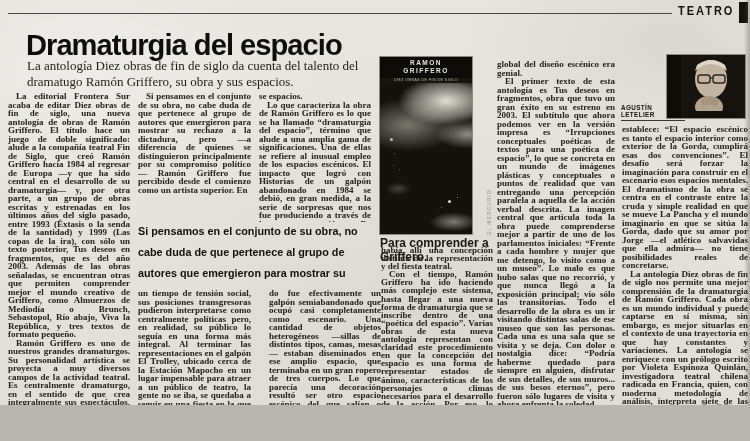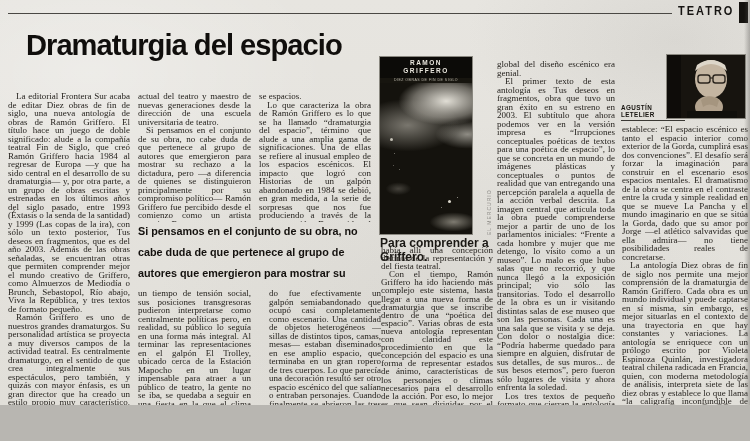--- a/index.html
+++ b/index.html
@@ -20,21 +20,21 @@
   .section{position:absolute;left:678px;top:5px;font-family:"Liberation Sans","DejaVu Sans",sans-serif;
     font-weight:bold;font-size:11px;letter-spacing:2px;color:#161412;transform:scaleY(1.1);}
   .section-bar{position:absolute;left:739px;top:2px;width:9px;height:21px;background:#14120f;}
   
   h1.headline{position:absolute;left:26px;top:28px;margin:0;width:400px;
     font-family:"Liberation Sans","DejaVu Sans",sans-serif;font-size:30px;font-weight:bold;
     color:#100e0c;letter-spacing:-1px;transform:scaleX(0.97);transform-origin:left;}
   .subtitle{position:absolute;left:27px;top:58px;margin:0;width:348px;
     font-size:13px;line-height:15.5px;color:#201d19;}
   
-  .col{position:absolute;overflow:hidden;font-size:9px;line-height:8.5px;text-align:justify;}
+  .col{position:absolute;overflow:hidden;font-size:9px;line-height:8.5px;text-align:justify;font-weight:bold;}
   .col p{margin:0;}
   .col p.ind{text-indent:8px;}
   .c1{left:8px;  top:92px; width:122px;height:349px;}
   .c2t{left:138px;top:92px; width:113px;height:130px;}
   .c2b{left:138px;top:289px;width:113px;height:152px;}
   .c3t{left:259px;top:92px; width:112px;height:130px;}
   .c3b{left:269px;top:289px;width:112px;height:152px;}
   .c4{left:381px;top:246px;width:112px;height:195px;line-height:8.1px;}
   .c5{left:497px;top:60px; width:118px;height:381px;}
   .sb{left:622px;top:125px;width:126px;height:313px;}
@@ -89,28 +89,28 @@
 </head>
 <body>
 
 <div class="page">
 
   <div class="hdr-rule"></div>
   <div class="section">TEATRO</div>
   <div class="section-bar"></div>
 
   <h1 class="headline">Dramaturgia del espacio</h1>
+  <p class="subtitle">La antología Diez obras de fin de siglo da cuenta del talento del dramatugo Ramón Griffero, su obra y sus espacios.</p>
 
   <div class="col c1">
     <p class="ind">La editorial Frontera Sur acaba de editar Diez obras de fin de siglo, una nueva antología de obras de Ramón Griffero. El título hace un juego de doble significado: alude a la compañía teatral Fin de Siglo, que creó Ramón Griffero hacia 1984 al regresar de Europa —y que ha sido central en el desarrollo de su dramaturgia— y, por otra parte, a un grupo de obras escritas y estrenadas en los últimos años del siglo pasado, entre 1993 (Éxtasis o la senda de la santidad) y 1999 (Las copas de la ira), con sólo un texto posterior, Tus deseos en fragmentos, que es del año 2003. Además de las obras señaladas, se encuentran otras que permiten comprender mejor el mundo creativo de Griffero, como Almuerzos de Mediodía o Brunch, Sebastopol, Río abajo, Viva la República, y tres textos de formato pequeño.</p>
     <p class="ind">Ramón Griffero es uno de nuestros grandes dramaturgos. Su personalidad artística se proyecta a muy diversos campos de la actividad teatral. Es centralmente dramaturgo, en el sentido de que crea integralmente sus espectáculos, pero también, y quizás con mayor énfasis, es un gran director que ha creado un estilo propio muy característico. Es, además, agudo crítico de la situación</p>
   </div>
 
   <div class="col c2t">
-    <p>actual del teatro y maestro de nuevas generaciones desde la dirección de una escuela universitaria de teatro.</p>
     <p class="ind">Si pensamos en el conjunto de su obra, no cabe duda de que pertenece al grupo de autores que emergieron para mostrar su rechazo a la dictadura, pero —a diferencia de quienes se distinguieron principalmente por su compromiso político— Ramón Griffero fue percibido desde el comienzo como un artista superior. En</p>
   </div>
 
   <div class="quote">Si pensamos en el conjunto de su obra, no cabe duda de que pertenece al grupo de autores que emergieron para mostrar su rechazo a la dictadura.</div>
 
   <div class="col c2b">
     <p>un tiempo de tensión social, sus posiciones transgresoras pudieron interpretarse como centralmente políticas pero, en realidad, su público lo seguía en una forma más integral. Al terminar las representaciones en el galpón El Trolley, ubicado cerca de la Estación Mapocho en un lugar impensable para atraer a un público de teatro, la gente no se iba, se quedaba a seguir en una fiesta en la que el clima transgresor se daba en las vestimentas, en las conversaciones, en los grupos que se armaban, y en la efervescencia intelectual que</p>
   </div>
 
   <div class="col c3t">

